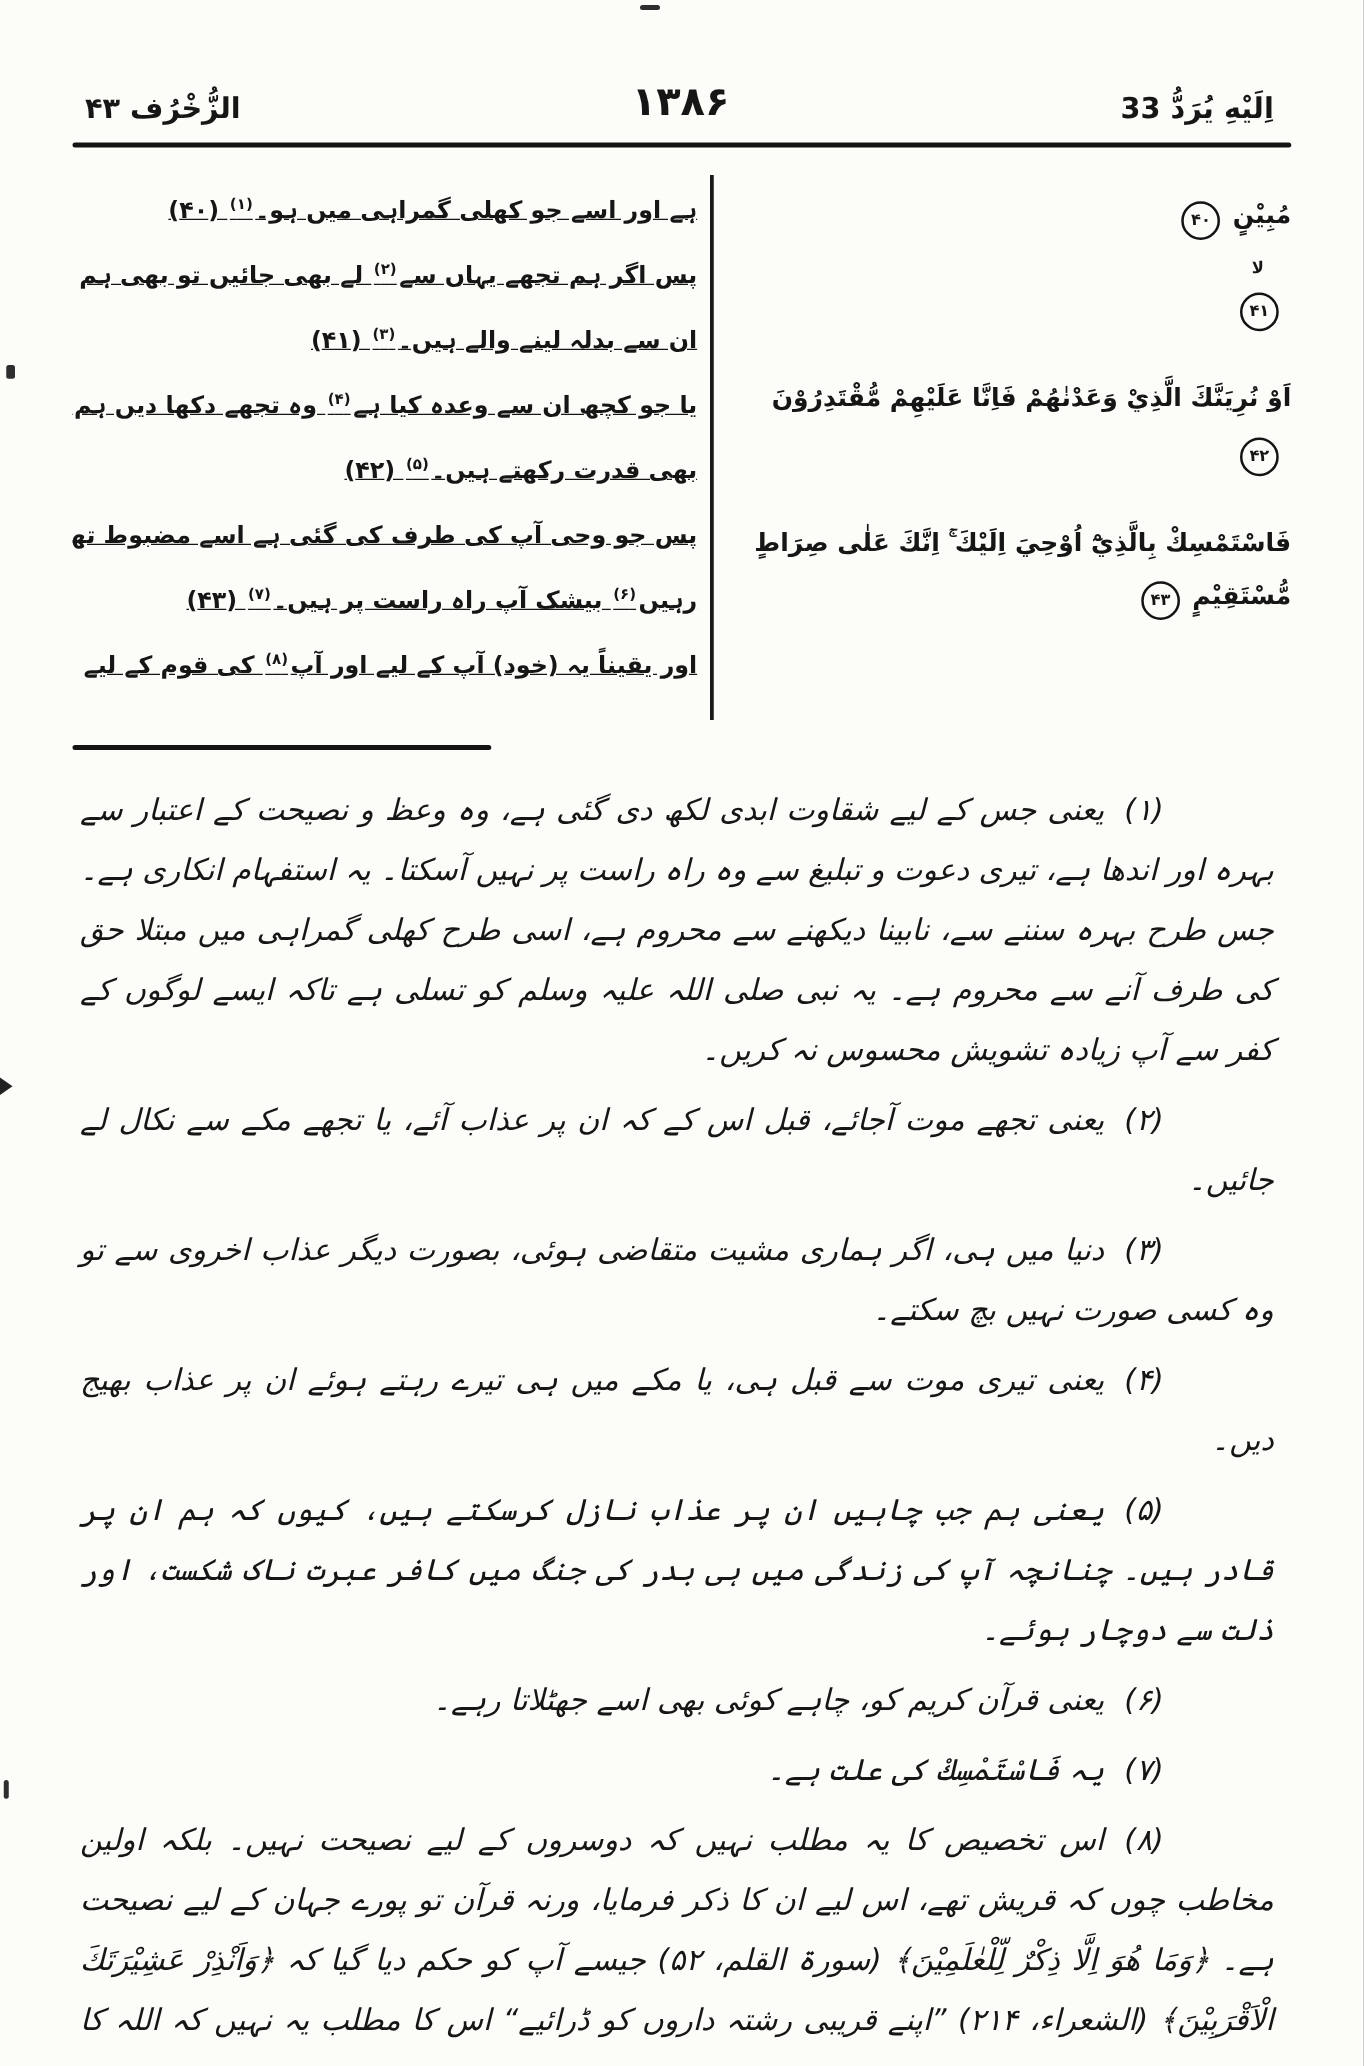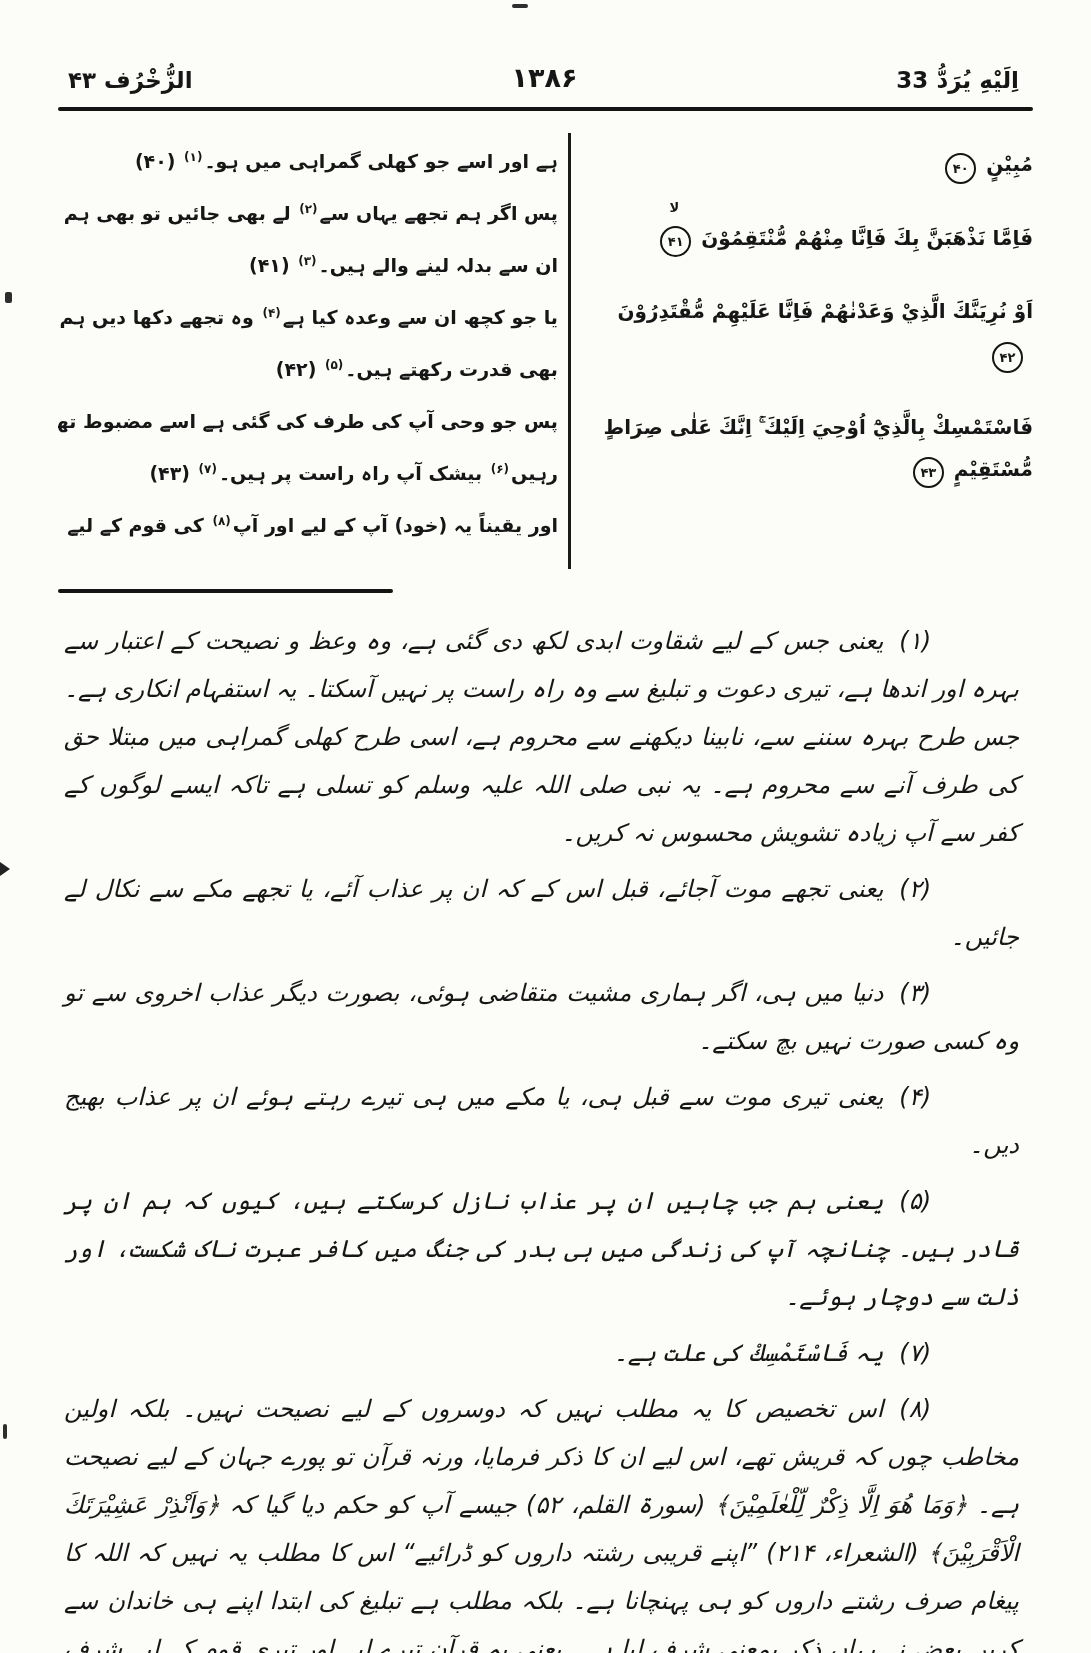--- a/index.html
+++ b/index.html
@@ -14,21 +14,21 @@
     font-family:"DejaVu Sans",sans-serif;
     color:#161616;
     overflow:hidden;
   }
   
   .page-header{
     display:flex;justify-content:space-between;align-items:flex-end;
     font-weight:bold;font-size:23px;
     padding:0 14px 0 10px;
   }
-  .hdr-center{font-size:27px;letter-spacing:1px;}
+  .hdr-center{font-size:32px;letter-spacing:1px;}
   .header-rule{height:4px;background:#141414;margin-top:14px;border-radius:2px;}
   
   .verse-section{
     display:flex;margin-top:10px;height:452px;
   }
   .arabic-column{
     width:452px;padding-top:22px;
     font-weight:bold;font-size:20px;line-height:42px;
     text-align:right;
   }
@@ -46,21 +46,21 @@
     font-size:13px;line-height:1;font-weight:bold;
   }
   .column-divider{
     width:3px;background:#1a1a1a;height:436px;margin:12px 10px 0 10px;flex:none;
   }
   .urdu-column{
     flex:1;padding-top:14px;overflow:hidden;
     font-weight:bold;font-size:19px;
   }
   .urdu-line{
-    white-space:nowrap;text-align:right;line-height:52px;
+    white-space:nowrap;text-align:right;line-height:52px;text-decoration:underline;
   }
   sup.fn-ref{
     font-size:12px;font-weight:bold;line-height:0;
     vertical-align:super;margin:0 2px;
   }
   
   .footnote-rule{
     width:335px;height:4px;background:#141414;
     margin:16px auto 0 0;  
     border-radius:2px;
@@ -103,21 +103,21 @@
   <main class="verse-section">
     <div class="arabic-column" id="arabic-col">
   <div class="verse-line">
     <span class="verse-text">مُبِيْنٍ</span><span class="verse-mark">
       
       <span class="verse-circle">۴۰</span>
     </span>
   </div>
 
   <div class="verse-line">
-    <span class="verse-text">فَاِمَّا نَذْهَبَنَّ بِكَ فَاِنَّا مِنْهُمْ مُّنْتَقِمُوْنَ</span><span class="verse-mark">
+    <span class="verse-mark">
       <span class="pause-mark">لا</span>
       <span class="verse-circle">۴۱</span>
     </span>
   </div>
 
   <div class="verse-line">
     <span class="verse-text">اَوْ نُرِيَنَّكَ الَّذِيْ وَعَدْنٰهُمْ فَاِنَّا عَلَيْهِمْ مُّقْتَدِرُوْنَ</span><span class="verse-mark">
       
       <span class="verse-circle">۴۲</span>
     </span>
@@ -167,20 +167,23 @@
   </p>
 
   <p class="footnote">
     <span class="fn-num">(۴)</span><span class="fn-text">یعنی تیری موت سے قبل ہی، یا مکے میں ہی تیرے رہتے ہوئے ان پر عذاب بھیج دیں۔</span>
   </p>
 
   <p class="footnote">
     <span class="fn-num">(۵)</span><span class="fn-text">یعنی ہم جب چاہیں ان پر عذاب نازل کرسکتے ہیں، کیوں کہ ہم ان پر قادر ہیں۔ چنانچہ آپ کی زندگی میں ہی بدر کی جنگ میں کافر عبرت ناک شکست، اور ذلت سے دوچار ہوئے۔</span>
   </p>
 
+  <p class="footnote">
+    <span class="fn-num">(۶)</span><span class="fn-text">یعنی قرآن کریم کو، چاہے کوئی بھی اسے جھٹلاتا رہے۔</span>
+  </p>
 
   <p class="footnote">
     <span class="fn-num">(۷)</span><span class="fn-text">یہ فَاسْتَمْسِكْ کی علت ہے۔</span>
   </p>
 
   <p class="footnote">
     <span class="fn-num">(۸)</span><span class="fn-text">اس تخصیص کا یہ مطلب نہیں کہ دوسروں کے لیے نصیحت نہیں۔ بلکہ اولین مخاطب چوں کہ قریش تھے، اس لیے ان کا ذکر فرمایا، ورنہ قرآن تو پورے جہان کے لیے نصیحت ہے۔ ﴿وَمَا هُوَ اِلَّا ذِكْرٌ لِّلْعٰلَمِيْنَ﴾ (سورۃ القلم، ۵۲) جیسے آپ کو حکم دیا گیا کہ ﴿وَاَنْذِرْ عَشِيْرَتَكَ الْاَقْرَبِيْنَ﴾ (الشعراء، ۲۱۴) ”اپنے قریبی رشتہ داروں کو ڈرائیے“ اس کا مطلب یہ نہیں کہ اللہ کا پیغام صرف رشتے داروں کو ہی پہنچانا ہے۔ بلکہ مطلب ہے تبلیغ کی ابتدا اپنے ہی خاندان سے کریں بعض نے یہاں ذکر بمعنی شرف لیا ہے۔ یعنی یہ قرآن تیرے لیے اور تیری قوم کے لیے شرف و عزت کا باعث ہے کہ یہ ان کی زبان میں اترا، اس کو وہ سب سے زیادہ سمجھنے والے ہیں اور اس کے ذریعے سے وہ پوری دنیا پر فضل و برتری پا سکتے ہیں، اس لیے ان کو چاہیئے کہ اس کو اپنائیں اور اس کے مقتضا پر سب سے زیادہ عمل کریں۔</span>
   </p>
 </section>
 

